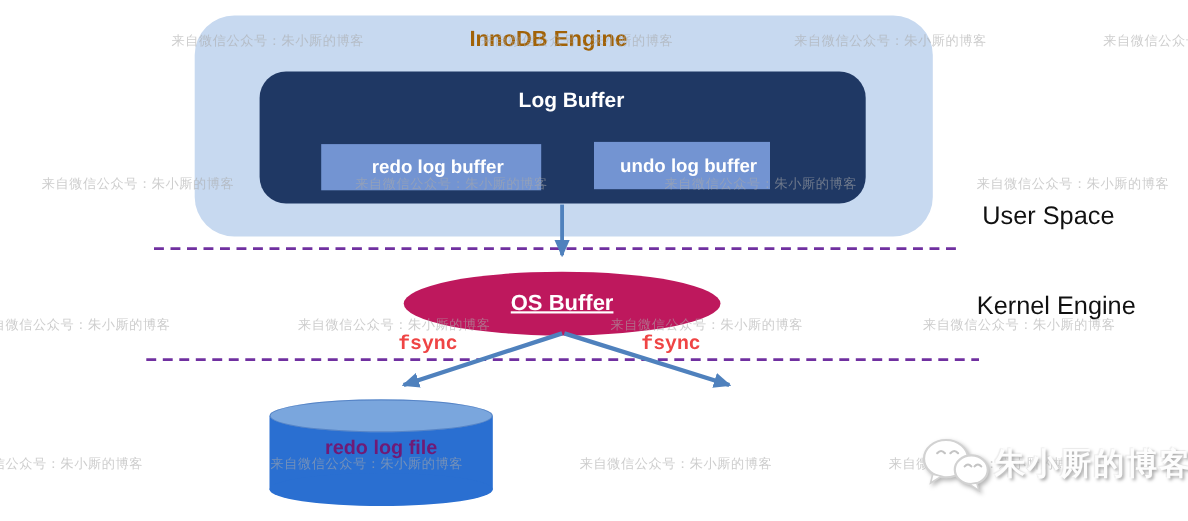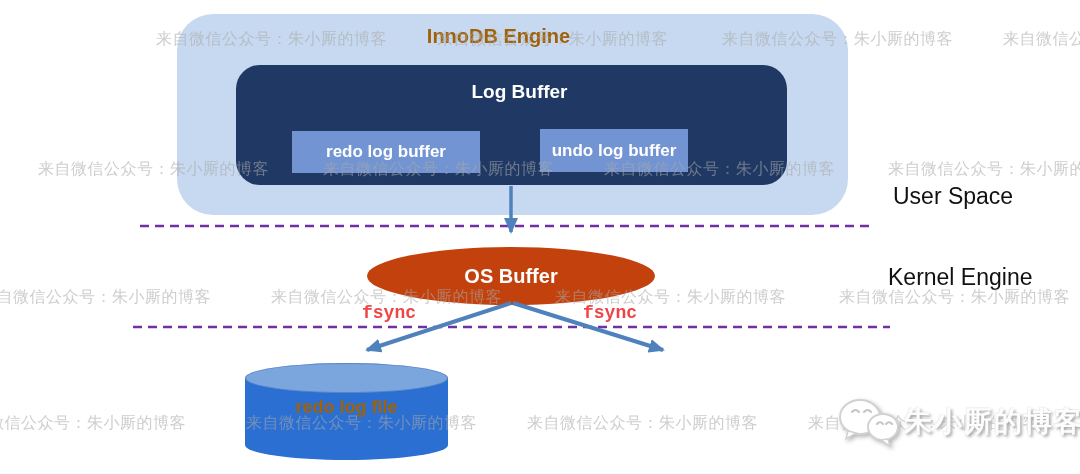--- a/index.html
+++ b/index.html
@@ -21,57 +21,57 @@
     left:236px;top:65px;width:551px;height:120px;
     background:#1f3864;border-radius:24px;z-index:2;
   }
   .logbuffer-title{
     left:244px;top:81px;width:551px;text-align:center;
     font-size:19px;font-weight:bold;color:#ffffff;z-index:3;
   }
   .buf-box{
     background:#7394d2;color:#ffffff;z-index:3;
     display:flex;align-items:center;justify-content:center;
-    font-size:17px;font-weight:bold;
+    font-size:17px;font-weight:bold;padding-left:12px;
   }
   .redo-buf{left:292px;top:131px;width:188px;height:42px;}
   .undo-buf{left:540px;top:129px;width:148px;height:43px;}
   
   .space-label{font-size:23px;color:#111111;z-index:4;white-space:nowrap;}
   .user-space{left:893px;top:183px;}
   .kernel-space{left:888px;top:264px;}
   
   .os-ellipse{
     left:367px;top:247px;width:288px;height:58px;border-radius:50%;
-    background:#c2410c;z-index:2;
+    background:#be185d;z-index:2;
     display:flex;align-items:center;justify-content:center;
-    color:#ffffff;font-size:20px;font-weight:bold;
+    color:#ffffff;font-size:20px;font-weight:bold;text-decoration:underline;
   }
   .fsync{
     font-size:18px;font-weight:bold;color:#ef4444;z-index:4;font-family:Liberation Mono, monospace;
   }
   .fsync-left{left:362px;top:303px;}
   .fsync-right{left:583px;top:303px;}
   
   .cyl{z-index:2;width:203px;height:97px;}
   .cyl-redo{left:245px;top:363px;}
   .cyl-undo{left:587px;top:363px;}
   .cyl-body{position:absolute;left:0;top:15px;width:203px;height:67px;background:#2a6fd1;}
   .cyl-bottom{position:absolute;left:0;top:67px;width:203px;height:30px;border-radius:50%;background:#2a6fd1;}
   .cyl-top{position:absolute;left:0;top:0;width:203px;height:30px;border-radius:50%;
     background:#7aa6dd;box-shadow:inset 0 0 0 1px rgba(42,92,170,0.45);}
   .cyl-label{
     position:absolute;left:0;top:34px;width:203px;text-align:center;
-    color:#a16207;font-size:18px;font-weight:bold;
+    color:#701a75;font-size:18px;font-weight:bold;
   }
   
   #overlay{position:absolute;left:0;top:0;z-index:4;pointer-events:none;}
   
   .wm{
-    font-size:16px;color:rgba(168,168,168,0.58);white-space:nowrap;
+    font-size:12px;color:rgba(168,168,168,0.58);white-space:nowrap;
     z-index:5;letter-spacing:0.5px;
   }
   
   .logo{left:836px;top:396px;z-index:6;display:flex;align-items:center;}
   .logo-icon{filter:drop-shadow(2px 2px 2px #b5b5b5);}
   .logo-text{
     margin-left:4px;font-size:28px;font-weight:bold;color:#fdfdfd;
     text-shadow:2px 2px 3px #a8a8a8, -1px -1px 1px #efefef;
     letter-spacing:2px;white-space:nowrap;
   }

